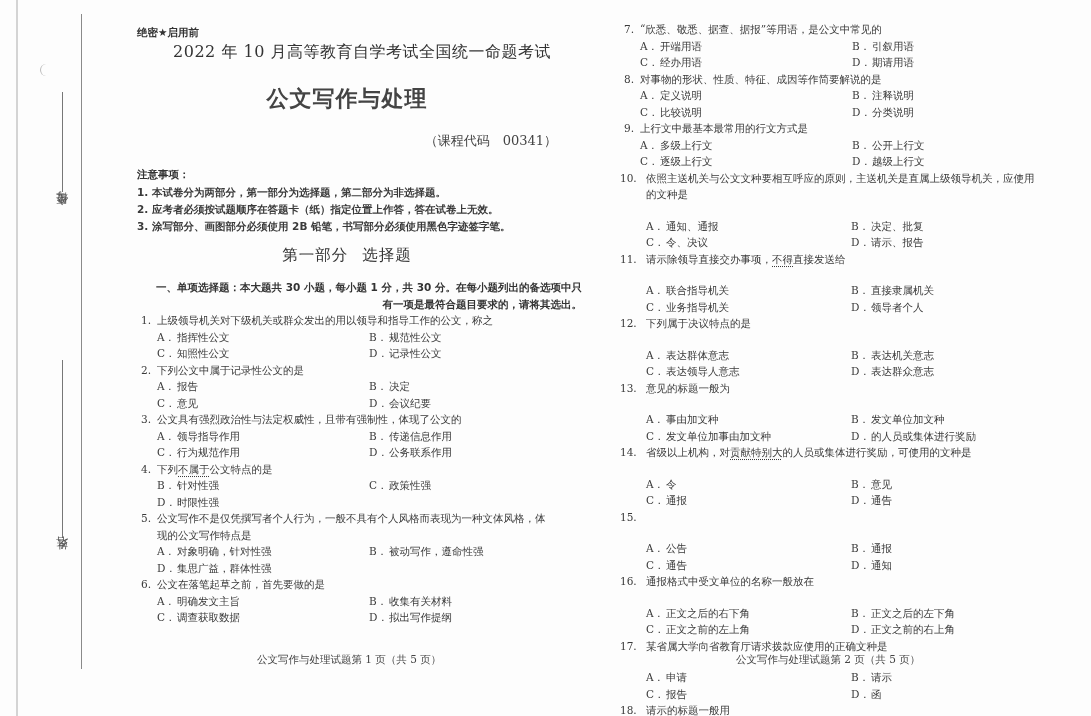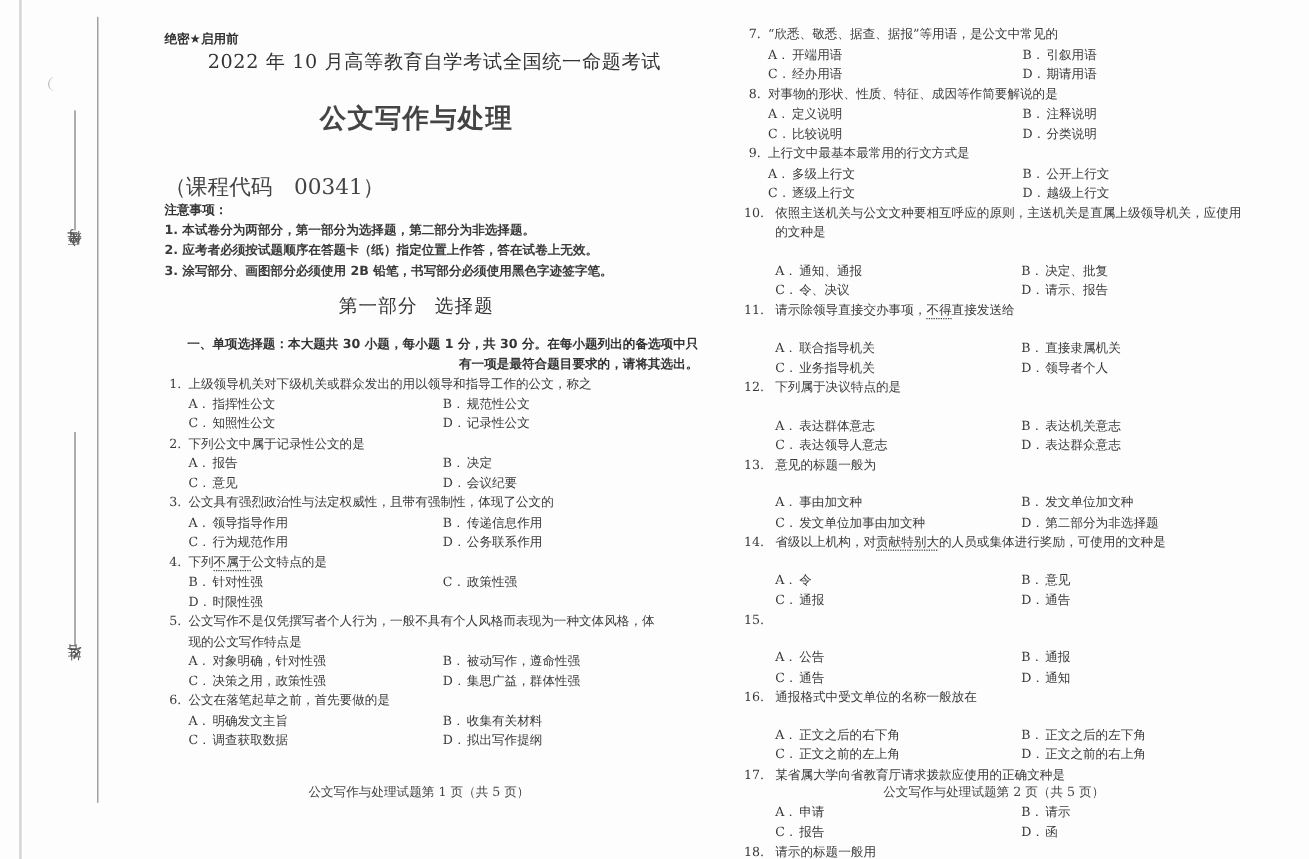--- a/index.html
+++ b/index.html
@@ -14,21 +14,21 @@
     .vfield .vline { width: 1px; background: #777; }
     .vfield .vlabel { writing-mode: vertical-rl; transform: rotate(180deg); font-size: 12px; color: #555; margin: 4px 0; letter-spacing: 2px; }
 
     .page { position: absolute; top: 0; }
     .page-left { left: 137px; width: 450px; }
     .page-right { left: 620px; width: 430px; }
 
     .secret { position: absolute; top: 26px; left: 0; font-size: 10.5px; font-weight: bold; color: #333; font-family: "DejaVu Sans", sans-serif; }
     .exam-title { position: absolute; top: 42px; left: 0; width: 450px; text-align: center; font-size: 16px; color: #333; letter-spacing: 0.5px; }
     .subject-title { position: absolute; top: 84px; left: 0; width: 420px; text-align: center; font-size: 22px; font-weight: bold; color: #444; letter-spacing: 1px; font-family: "DejaVu Sans", sans-serif; }
-    .course-code { position: absolute; top: 144px; left: 0; width: 420px; text-align: left; font-size: 18px; color: #444; }
+    .course-code { position: absolute; top: 132px; left: 0; width: 420px; text-align: right; font-size: 13px; color: #444; }
     .notes-title { position: absolute; top: 168px; left: 0; font-size: 10.5px; font-weight: bold; color: #333; font-family: "DejaVu Sans", sans-serif; }
     .notes { position: absolute; top: 184px; left: 0; }
     .note-item { font-size: 10.5px; line-height: 17px; font-weight: bold; color: #3a3a3a; font-family: "DejaVu Sans", sans-serif; white-space: nowrap; }
     .part-title { position: absolute; top: 245px; left: 0; width: 420px; text-align: center; font-size: 15.5px; font-weight: normal; color: #333; font-family: "DejaVu Sans", sans-serif; letter-spacing: 1px; }
     .part-title span + span { margin-left: 14px; }
     .section-head { position: absolute; top: 279px; left: 0; width: 445px; font-size: 10.5px; font-weight: bold; line-height: 17px; color: #333; font-family: "DejaVu Sans", sans-serif; text-align: right; }
     .section-head .line2 { padding-left: 20px; }
 
     .questions { position: absolute; left: 0; }
     .q { font-size: 10.5px; line-height: 16.5px; color: #3a3a3a; }
@@ -135,21 +135,20 @@
 
     <div class="q">
       <div class="q-stem">
           <span class="q-num">5.</span>
           <span class="q-text">公文写作不是仅凭撰写者个人行为，一般不具有个人风格而表现为一种文体风格，体</span>
         </div>
       <div class="q-cont">现的公文写作特点是</div>
       <div class="opts">
         <div class="opt"><span class="ol">A．</span><span>对象明确，针对性强</span></div>
         <div class="opt"><span class="ol">B．</span><span>被动写作，遵命性强</span></div>
-        <div class="opt"><span class="ol">C．</span><span>决策之用，政策性强</span></div>
         <div class="opt"><span class="ol">D．</span><span>集思广益，群体性强</span></div>
       </div>
     </div>
 
     <div class="q">
       <div class="q-stem">
           <span class="q-num">6.</span>
           <span class="q-text">公文在落笔起草之前，首先要做的是</span>
         </div>
       <div class="opts">
@@ -248,21 +247,21 @@
 
     <div class="q">
       <div class="q-stem">
           <span class="q-num wide">13.</span>
           <span class="q-text">意见的标题一般为</span>
         </div>
       <div class="opts right">
         <div class="opt"><span class="ol">A．</span><span>事由加文种</span></div>
         <div class="opt"><span class="ol">B．</span><span>发文单位加文种</span></div>
         <div class="opt"><span class="ol">C．</span><span>发文单位加事由加文种</span></div>
-        <div class="opt"><span class="ol">D．</span><span>第二部分为非选择题</span></div>
+        <div class="opt"><span class="ol">D．</span><span>的人员或集体进行奖励</span></div>
       </div>
     </div>
 
     <div class="q">
       <div class="q-stem">
           <span class="q-num wide">14.</span>
           <span class="q-text"><span>省级以上机构，对</span><span class="emph">贡献特别大</span><span>的人员或集体进行奖励，可使用的文种是</span></span>
         </div>
       <div class="opts right">
         <div class="opt"><span class="ol">A．</span><span>令</span></div>

